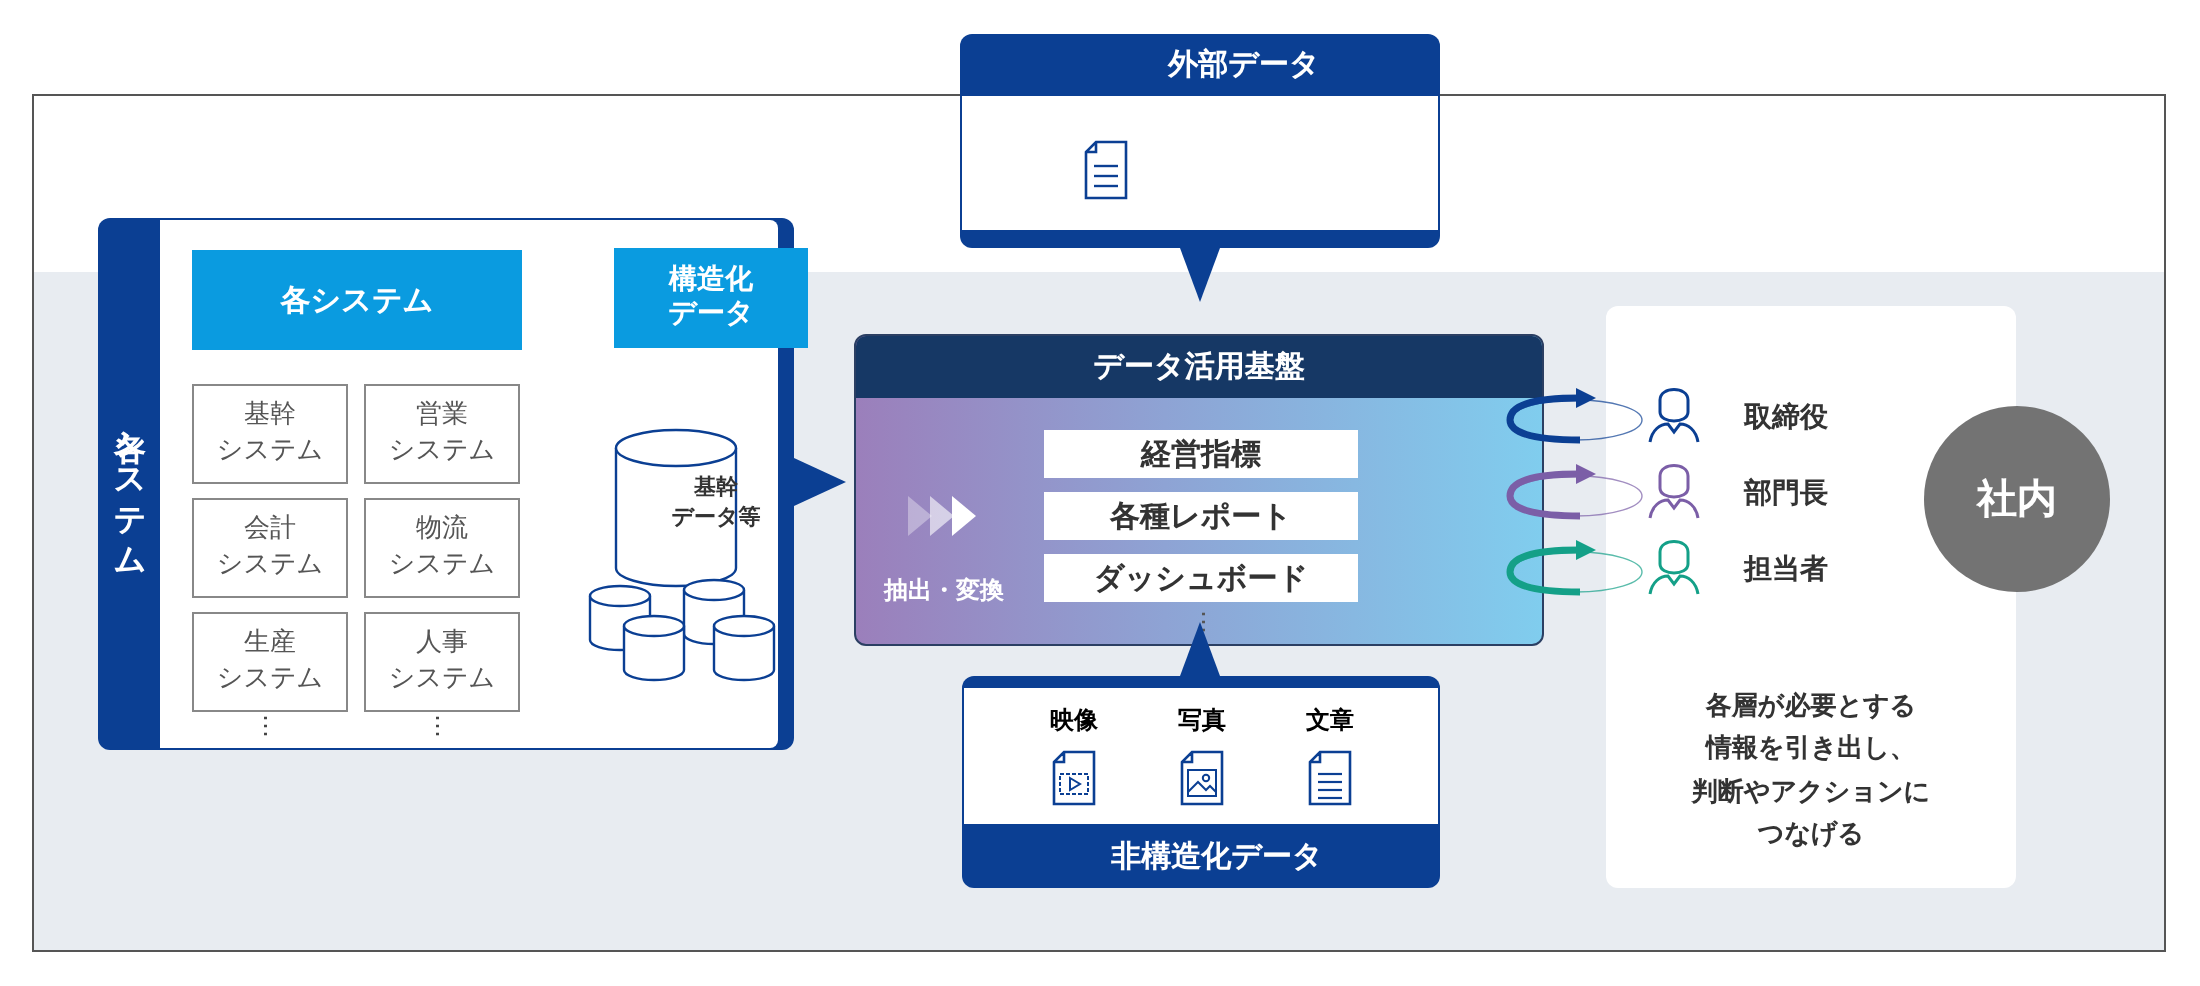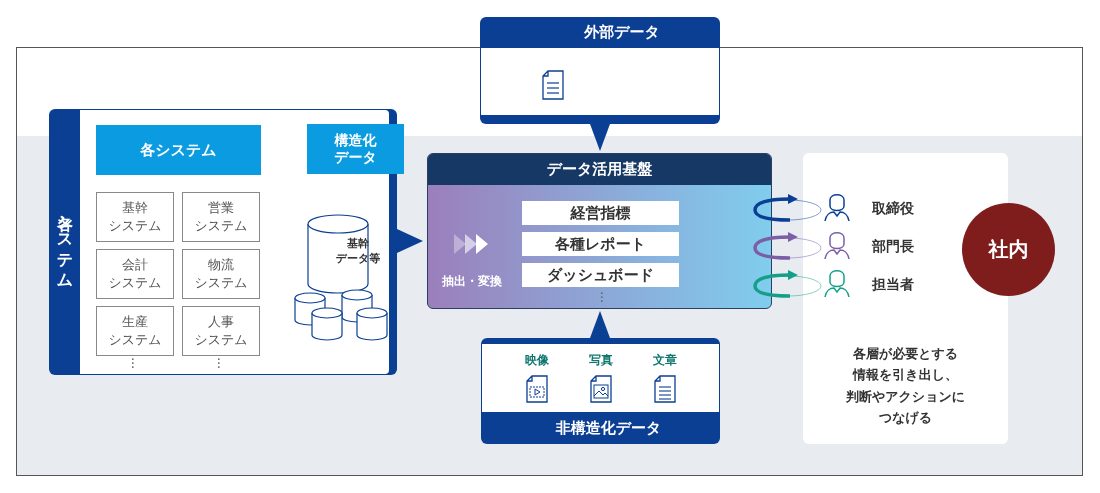--- a/index.html
+++ b/index.html
@@ -25,44 +25,44 @@
   .arrow-right { position: absolute; left: 397px; top: 229px; width: 0; height: 0; border-top: 12px solid transparent; border-bottom: 12px solid transparent; border-left: 26px solid #0b3f93; }
 
   
   .ext-box { position: absolute; left: 480px; top: 17px; width: 240px; height: 107px; background: #0b3f93; border-radius: 6px; }
   .ext-title { position: absolute; left: 0; top: 0; width: 100%; height: 30px; color: #fff; font-weight: bold; font-size: 15px; display: flex; align-items: center; justify-content: center; margin-left: 22px; }
   .ext-body { position: absolute; left: 1px; top: 31px; right: 1px; height: 67px; background: #fff; }
   .ext-text { position: absolute; left: 97px; top: 14px; font-size: 12px; line-height: 1.8; color: #333; font-weight: bold; }
   .ext-pointer { position: absolute; left: 590px; top: 124px; width: 0; height: 0; border-left: 10px solid transparent; border-right: 10px solid transparent; border-top: 27px solid #0b3f93; }
 
   
-  .platform { position: absolute; left: 427px; top: 153px; width: 345px; height: 156px; border-radius: 6px; overflow: hidden; background: linear-gradient(90deg, #9b7fbb 0%, #8ea3d4 45%, #80cdee 100%); border: 1px solid #2b3f63; }
+  .platform { position: absolute; left: 427px; top: 167px; width: 345px; height: 156px; border-radius: 6px; overflow: hidden; background: linear-gradient(90deg, #9b7fbb 0%, #8ea3d4 45%, #80cdee 100%); border: 1px solid #2b3f63; }
   .platform-hdr { position: absolute; left: 0; top: 0; width: 100%; height: 31px; background: #163865; color: #fff; font-weight: bold; font-size: 15px; display: flex; align-items: center; justify-content: center; }
   .chevrons { position: absolute; left: 26px; top: 80px; display: flex; }
   .chev { width: 0; height: 0; border-top: 10px solid transparent; border-bottom: 10px solid transparent; border-left: 12px solid #fff; margin-right: -1px; }
   .chev.c1 { opacity: .35; } .chev.c2 { opacity: .6; } .chev.c3 { opacity: 1; }
   .etl-label { position: absolute; left: 14px; top: 119px; color: #fff; font-size: 12px; font-weight: bold; }
   .plat-item { position: absolute; left: 94px; width: 157px; height: 24px; background: #fff; color: #333; font-size: 15px; font-weight: bold; display: flex; align-items: center; justify-content: center; }
   .plat-dots { position: absolute; left: 170px; top: 137px; font-size: 12px; color: #555; writing-mode: vertical-rl; letter-spacing: -1px; }
 
   
   .uns-pointer { position: absolute; left: 590px; top: 311px; width: 0; height: 0; border-left: 10px solid transparent; border-right: 10px solid transparent; border-bottom: 27px solid #0b3f93; }
   .uns-box { position: absolute; left: 481px; top: 338px; width: 239px; height: 106px; background: #0b3f93; border-radius: 6px; }
   .uns-body { position: absolute; left: 1px; top: 6px; right: 1px; height: 68px; background: #fff; }
   .uns-title { position: absolute; left: 0; bottom: 0; width: 100%; height: 32px; color: #fff; font-weight: bold; font-size: 15px; display: flex; align-items: center; justify-content: center; padding-left: 16px; }
   .uns-item { position: absolute; top: 8px; width: 50px; text-align: center; }
-  .uns-item .lbl { font-size: 12px; font-weight: bold; color: #0f766e; display: block; margin-bottom: 6px; font-family: Liberation Mono, monospace; }
+  .uns-item .lbl { font-size: 12px; font-weight: bold; color: #000000; display: block; margin-bottom: 6px; font-family: Liberation Mono, monospace; }
 
   
   .cycle { position: absolute; }
   .role-label { position: absolute; left: 872px; font-size: 14px; font-weight: bold; color: #333; }
 
   
   .right-panel { position: absolute; left: 803px; top: 153px; width: 205px; height: 291px; background: #fff; border-radius: 6px; }
-  .company-circle { position: absolute; left: 962px; top: 203px; width: 93px; height: 93px; border-radius: 50%; background: #7f1d1d; color: #fff; font-size: 20px; font-weight: bold; display: flex; align-items: center; justify-content: center; }
+  .company-circle { position: absolute; left: 962px; top: 203px; width: 93px; height: 93px; border-radius: 50%; background: #737373; color: #fff; font-size: 20px; font-weight: bold; display: flex; align-items: center; justify-content: center; }
   .right-desc { position: absolute; left: 803px; top: 343px; width: 205px; text-align: center; font-size: 13px; font-weight: bold; color: #333; line-height: 1.65; white-space: pre-line; }
 </style>
 </head>
 <body>
 
 <div class="frame">
   <div class="frame-band"></div>
 </div>
 
 <div class="sys-panel">

